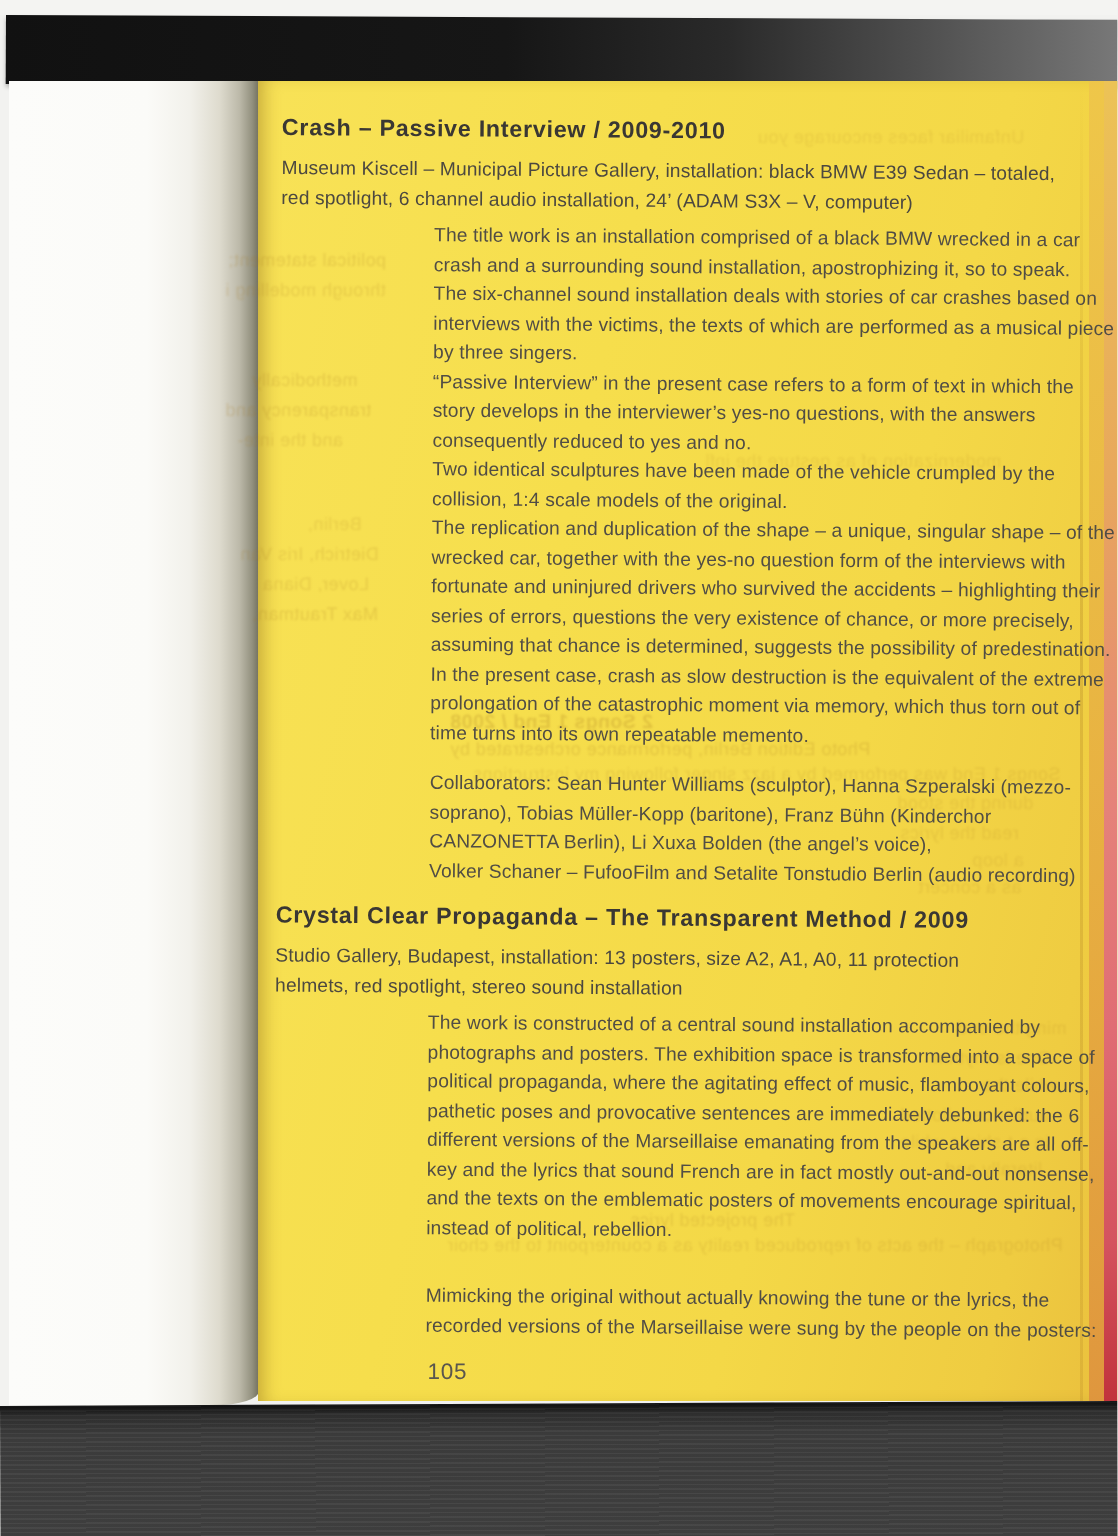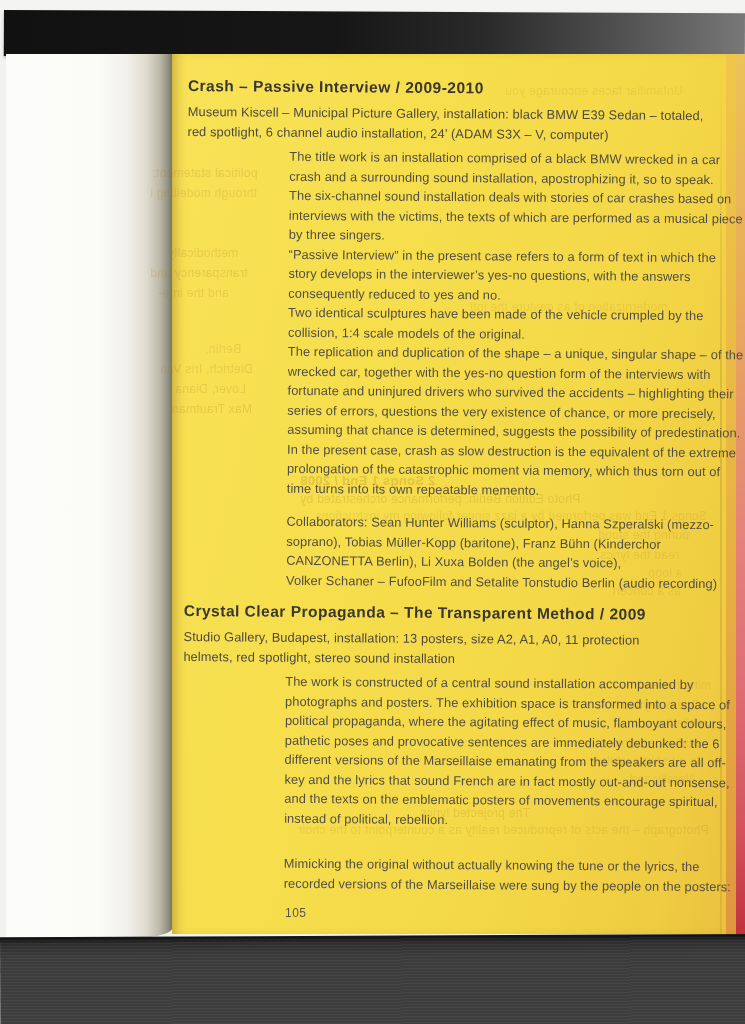--- a/index.html
+++ b/index.html
@@ -74,21 +74,21 @@
     font-size:12.8px;line-height:19.5px;letter-spacing:0.1px;color:#514d45;
   }
   .flow p{margin:0;}
   .spaced p{margin:0;}
   .spaced p + p{margin-top:26px;}
   .credits{margin-top:14px;}
   .credits p{margin:0;}
   .section-2{margin-top:12px;}
   .page-number{
     position:absolute;left:113px;top:852px;
-    font-size:12px;color:#5a564e;letter-spacing:0.5px;
+    font-size:15px;color:#5a564e;letter-spacing:0.5px;
   }
 
   
   .ghost-layer{position:absolute;inset:0;pointer-events:none;}
   .ghost{
     position:absolute;white-space:nowrap;
     transform:scaleX(-1);
     color:#a87a1e;filter:blur(0.7px);
     letter-spacing:0.3px;line-height:14px;
   }

